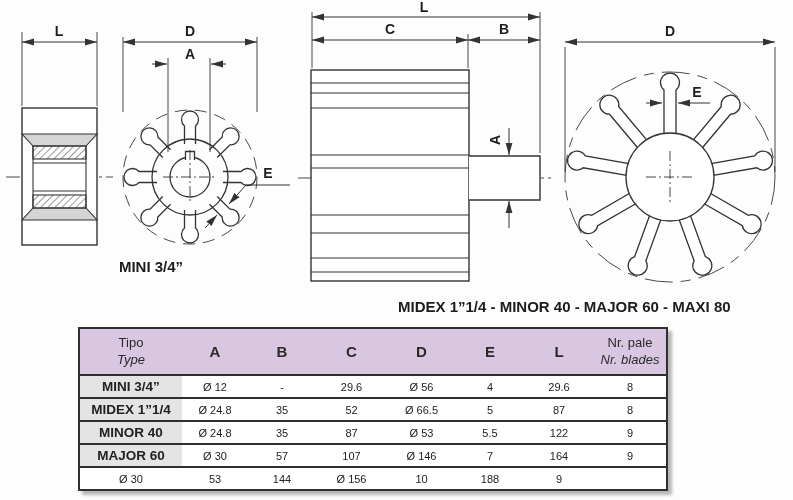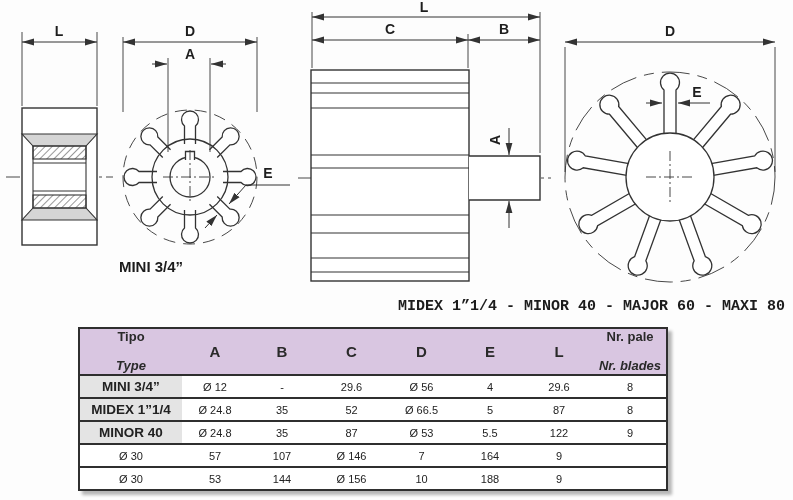--- a/index.html
+++ b/index.html
@@ -1,31 +1,31 @@
 <!DOCTYPE html>
 <html><head>
 <meta charset="utf-8">
 <style>
   html,body{margin:0;padding:0;}
   .stage{position:relative;width:793px;height:500px;background:#fdfdfd;overflow:hidden;
          font-family:"Liberation Sans",sans-serif;color:#1e1e1e;}
   svg text{font-family:"Liberation Sans",sans-serif;font-size:14px;font-weight:600;fill:#1e1e1e;}
   .caption{position:absolute;font-weight:700;color:#1c1c1c;text-align:center;}
   .caption.mini{left:98px;top:258px;width:106px;font-size:15px;}
-  .caption.group{left:398px;top:298px;width:320px;font-size:15px;white-space:nowrap;font-family:Liberation Mono, monospace;}
+  .caption.group{left:398px;top:298px;width:320px;font-size:15px;white-space:nowrap;}
 
   
   .dim-table{position:absolute;left:78px;top:327px;width:590px;box-sizing:border-box;
              border:2px solid #2f2f2f;background:#ffffff;
              box-shadow:4px 4px 3px rgba(0,0,0,0.28);}
   .t-row{display:grid;grid-template-columns:102px 66px 68px 71px 69px 68px 70px 72px;}
   .t-head{height:45px;background:#d9c6e1;}
   .t-head .t-cell{display:flex;flex-direction:column;align-items:center;justify-content:center;
                   font-size:15px;font-weight:700;color:#2a2a2a;}
-  .t-head .t-cell.two-line{font-size:13px;font-weight:700;line-height:1.25;justify-content:space-between;}
+  .t-head .t-cell.two-line{font-size:13px;font-weight:400;line-height:1.25;}
   .t-head .t-cell.two-line .l2{font-style:italic;}
   .t-data{height:21px;border-top:2px solid #2f2f2f;}
   .t-data .t-cell{display:flex;align-items:center;justify-content:center;
                   font-size:11px;color:#222;background:#fff;}
   .t-data .t-cell.rowlabel{background:#e4e4e4;font-weight:700;font-size:13.5px;}
 </style>
 </head>
 <body>
 
 <div class="stage">
@@ -196,20 +196,21 @@
       <div class="t-cell">Ø 24.8</div>
       <div class="t-cell">35</div>
       <div class="t-cell">87</div>
       <div class="t-cell">Ø 53</div>
       <div class="t-cell">5.5</div>
       <div class="t-cell">122</div>
       <div class="t-cell">9</div>
     </div>
 
     <div class="t-row t-data">
+      <div class="t-cell rowlabel">MAJOR 60</div>
       <div class="t-cell">Ø 30</div>
       <div class="t-cell">57</div>
       <div class="t-cell">107</div>
       <div class="t-cell">Ø 146</div>
       <div class="t-cell">7</div>
       <div class="t-cell">164</div>
       <div class="t-cell">9</div>
     </div>
 
     <div class="t-row t-data">

